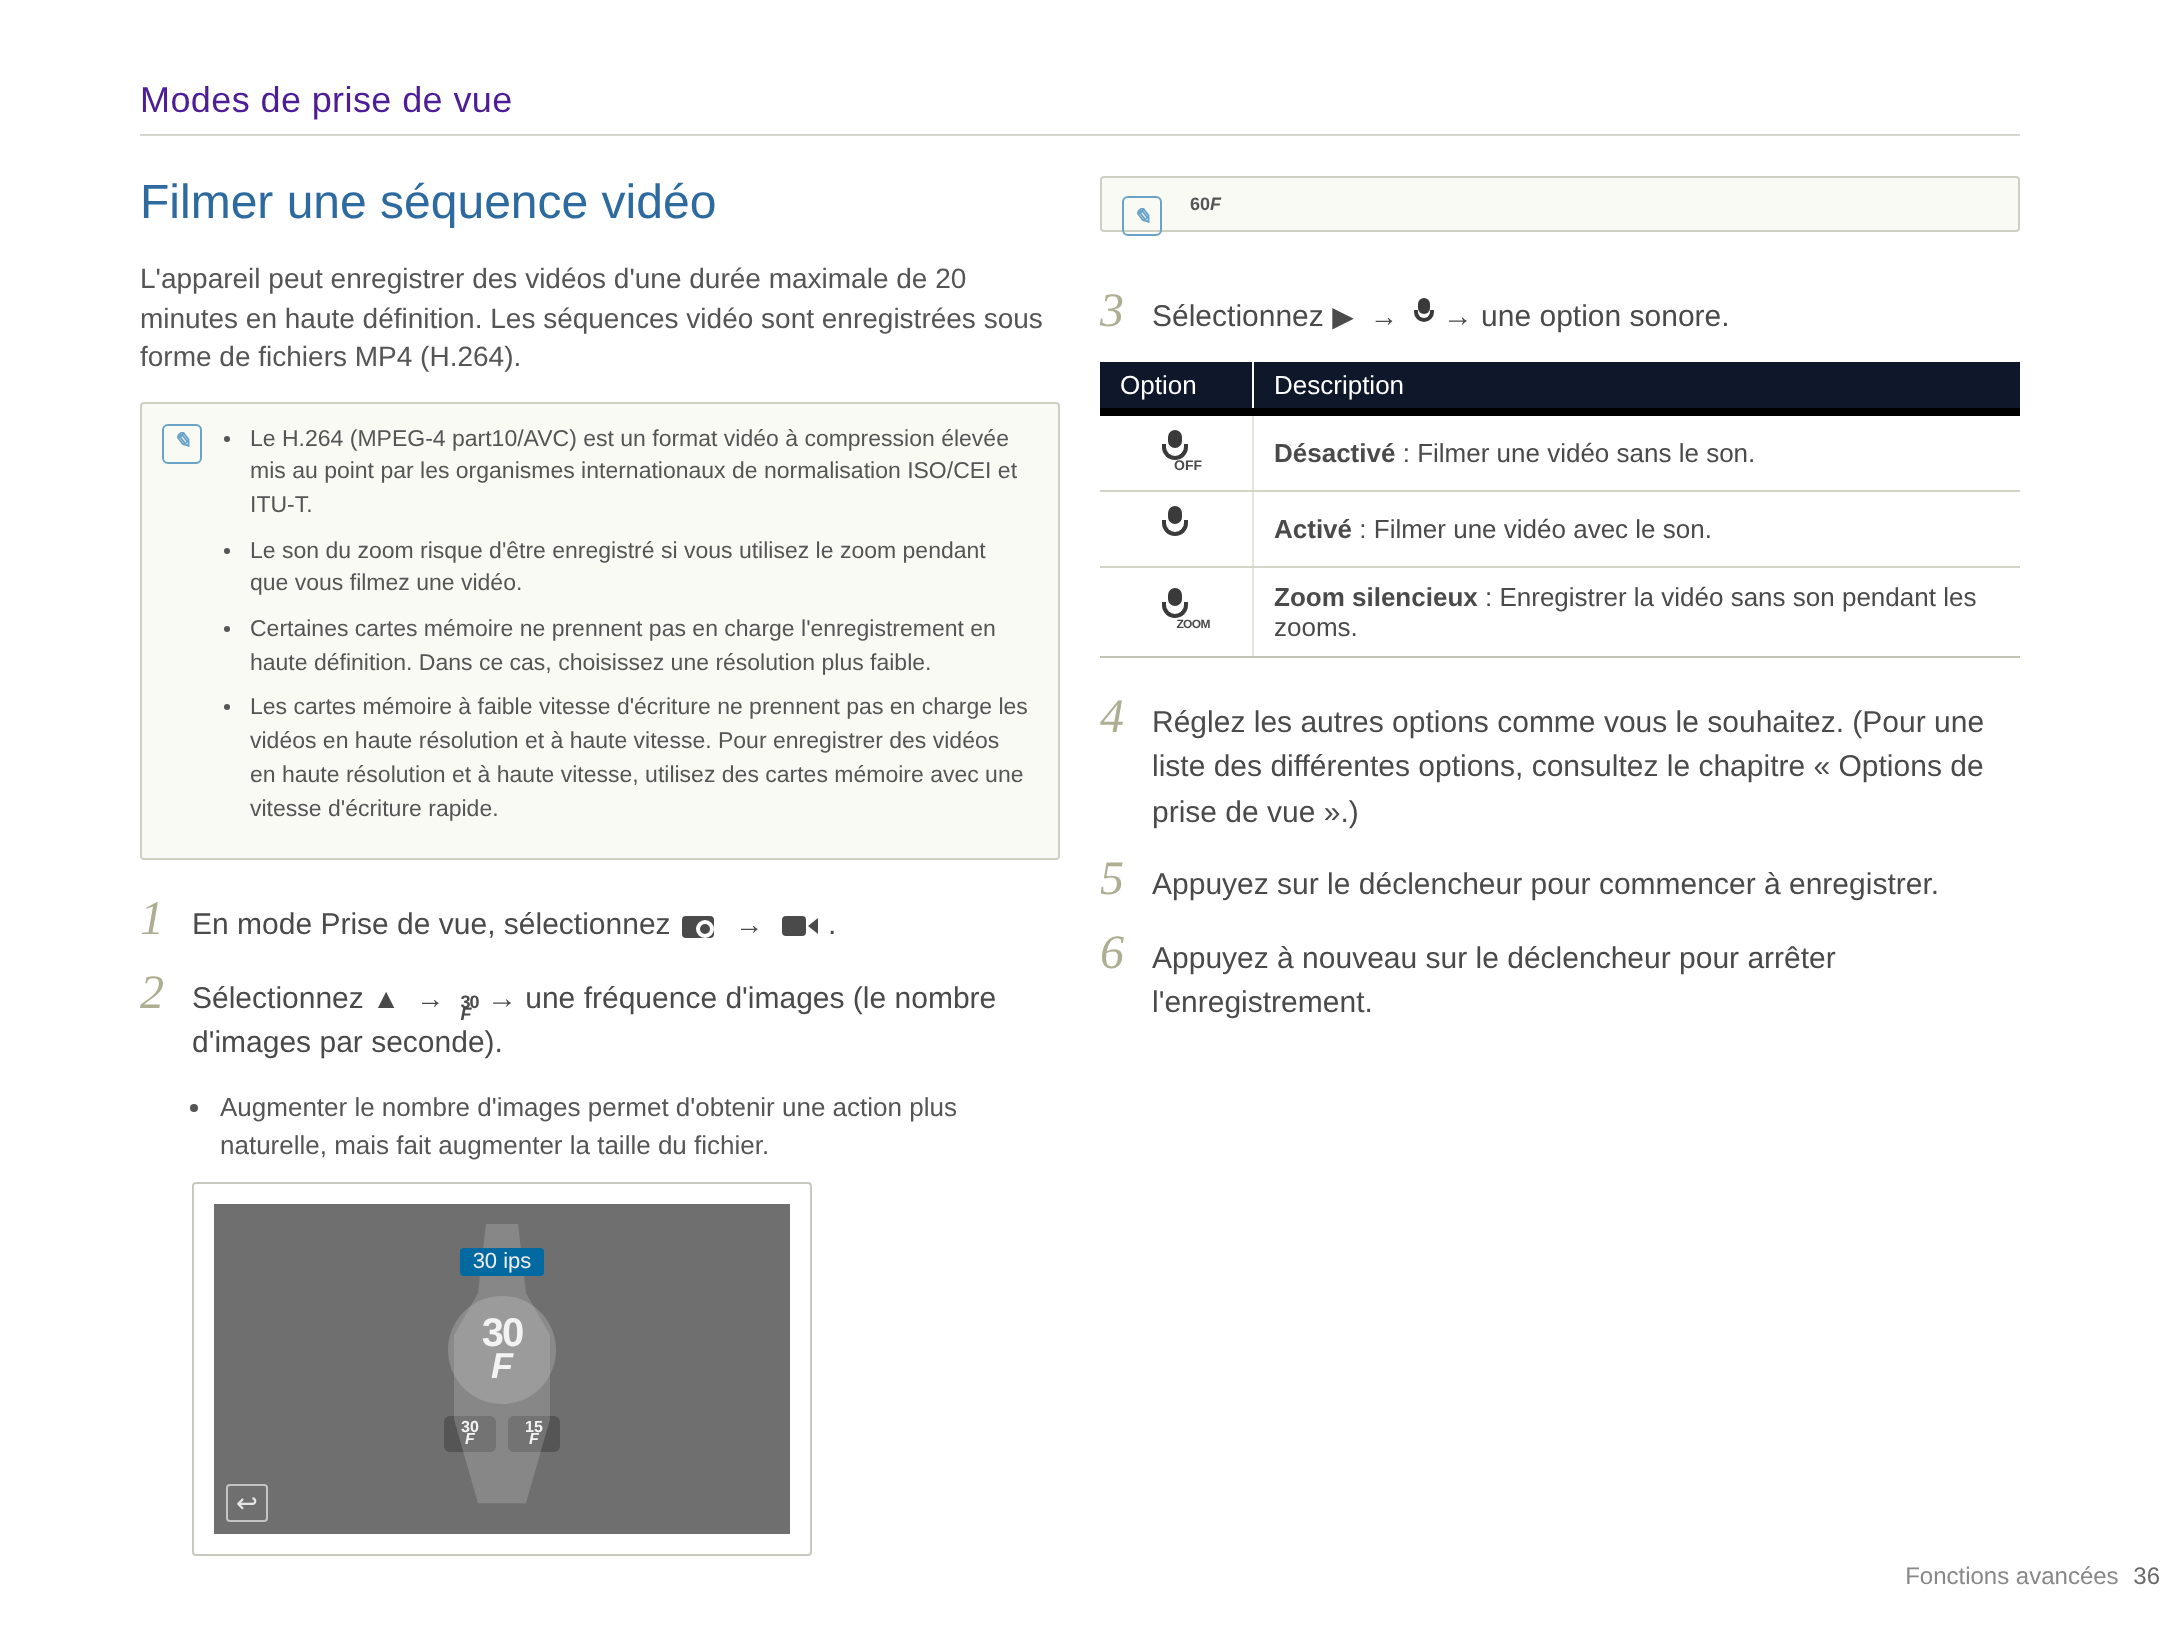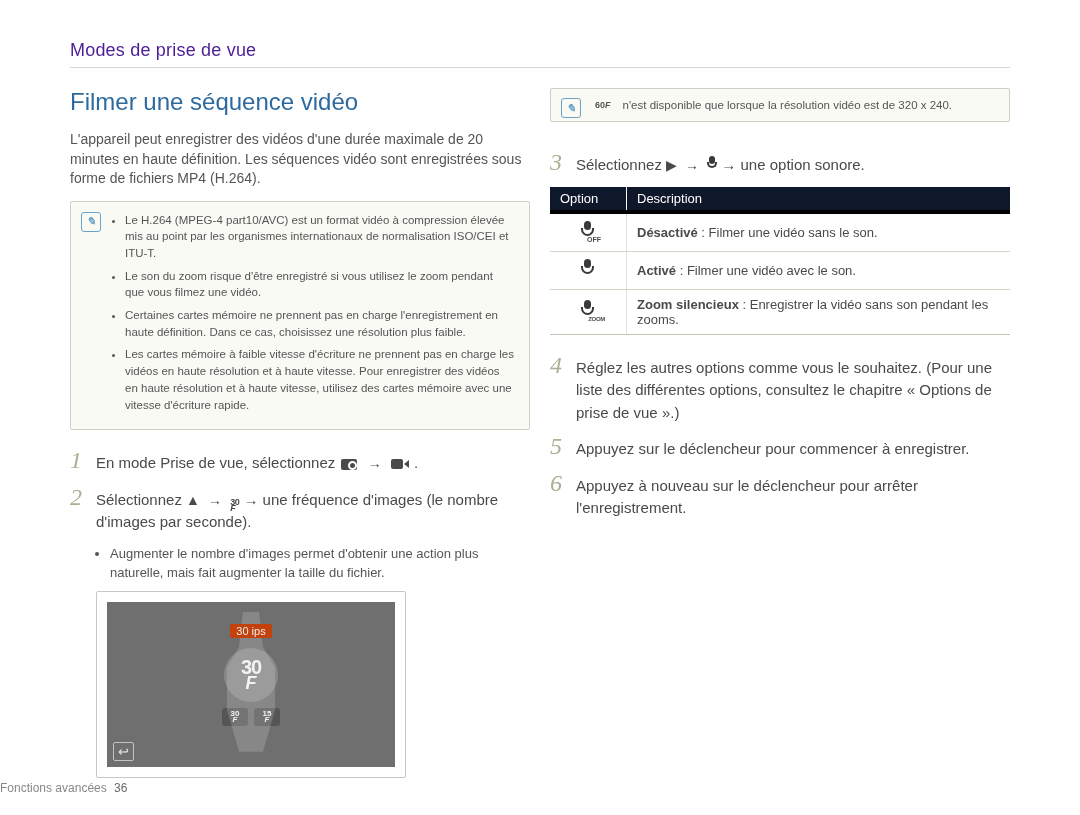--- a/index.html
+++ b/index.html
@@ -118,21 +118,21 @@
     background: radial-gradient(circle at 50% 30%, #cfcfcf 0 18px, transparent 19px),
                 linear-gradient(#cfcfcf,#cfcfcf);
     -webkit-mask: none;
     opacity: 0.25;
     clip-path: polygon(40% 0, 60% 0, 65% 25%, 80% 40%, 80% 70%, 65% 100%, 35% 100%, 20% 70%, 20% 40%, 35% 25%);
     top: 10px;
   }
   .lcd .tip {
     position: absolute;
     top: 22px;
-    background: #c2410c;
+    background: #0369a1;
     border-radius: 2px;
     font-size: 11px;
     padding: 1px 6px;
     color: #eee;
   }
   .lcd .big30 {
     width: 54px; height: 54px;
     background: #8a8a8a;
     border-radius: 50%;
     display: flex; flex-direction: column;
@@ -227,21 +227,21 @@
   .sixty-emblem {
     display:inline-flex; flex-direction:row; line-height:0.7;
     font-weight:900; font-size:9px; font-family:Arial Black,Arial;
     margin-right:4px;
   }
   .sixty-emblem .f { font-style: italic; }
 
   .foot {
     position: absolute;
     bottom: 20px; left: 0; right: 0;
-    text-align: left;
+    text-align: right;
     font-size: 12px;
     color: #888;
   }
   .foot .pn { color: #6a6a6a; margin-left: 4px; }
 </style>
 </head>
 <body>
 
 <div class="page">
 
@@ -316,21 +316,20 @@
     </div>
 
     <div class="col">
 
       <div class="sixty-note">
         <span class="note-icon" style="width:18px;height:18px;border:1.5px solid #6aa3c7;border-radius:3px;display:flex;align-items:center;justify-content:center;color:#6aa3c7;font-style:italic;font-weight:bold;font-size:11px;">✎</span>
         <span class="sixty-emblem">
           <span>60</span>
             <span class="f">F</span>
         </span>
-        <span>n'est disponible que lorsque la résolution vidéo est de 320 x 240.</span>
       </div>
 
       <div class="step">
         <span class="step-num">3</span>
         <span>
           <span>Sélectionnez </span>
           <span class="ico-right">▶</span>
           <span class="ico-arrow">→</span>
           <span class="ico-mic"></span>
           <span> → une option sonore.</span>

